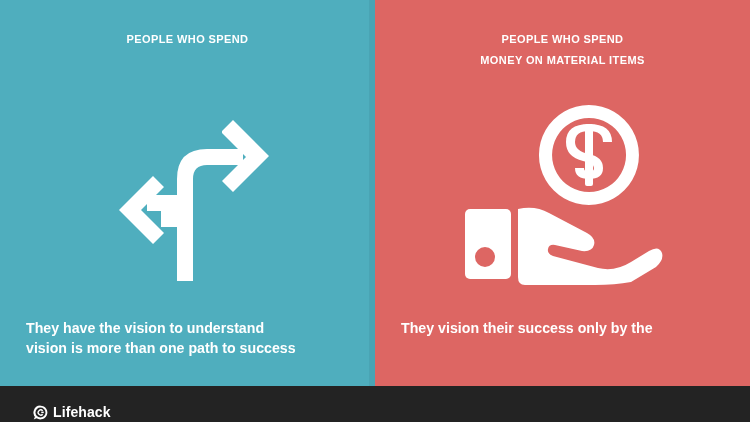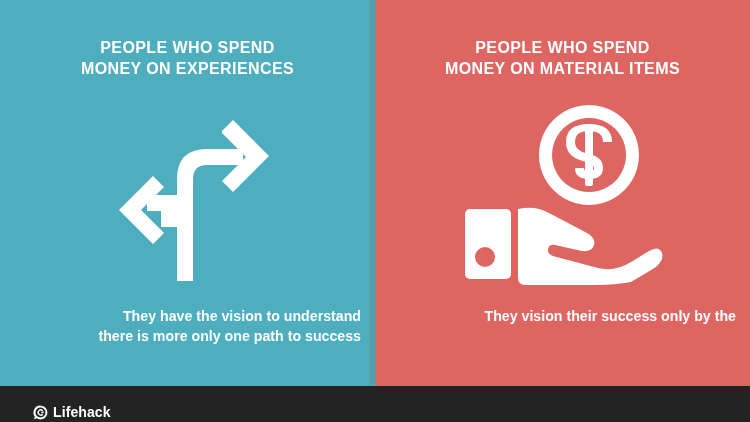--- a/index.html
+++ b/index.html
@@ -47,24 +47,24 @@
     width: 6px;
     height: 100%;
     background: #4AA4B4;
   }
 
   .heading {
     position: absolute;
     left: 0;
     right: 0;
     top: 29px;
-    margin: 8px;
+    margin: 0;
     text-align: center;
     color: #FFFFFF;
-    font-size: 16px;
+    font-size: 11px;
     font-weight: bold;
     line-height: 21px;
     letter-spacing: 0.4px;
     text-transform: uppercase;
     z-index: 2;
   }
   .heading .line { display: block; }
 
   .icon-wrap {
     position: absolute;
@@ -76,22 +76,22 @@
     align-items: center;
     justify-content: center;
     z-index: 2;
   }
 
   .caption {
     position: absolute;
     left: 10px;
     right: 10px;
     top: 302px;
-    margin: 4px;
-    text-align: right;
+    margin: 16px;
+    text-align: left;
     color: #FFFFFF;
     font-size: 14.2px;
     font-weight: bold;
     line-height: 20px;
     z-index: 2;
   }
   .caption .line { display: block; }
 
   
   .footer {
@@ -127,21 +127,20 @@
 <body>
 
 <div id="infographic">
 
   <div class="panels">
 
     <div class="panel panel-left">
 
       <h2 class="heading">
         <span class="line">PEOPLE WHO SPEND</span>
-        <span class="line">MONEY ON EXPERIENCES</span>
       </h2>
 
       <div class="icon-wrap">
         <svg width="170" height="172" viewBox="0 0 170 172" aria-hidden="true">
 
           <path fill="#FFFFFF" d="
             M 74 172
             L 74 70
             Q 74 40 104 40
             L 140 40
@@ -181,21 +180,21 @@
             L 38 101
             L 61 124
             L 50 135
             L 16 101
             Z"></path>
         </svg>
       </div>
 
       <p class="caption">
         <span class="line">They have the vision to understand</span>
-        <span class="line">there is more only one path to success</span>
+        <span class="line">vision is more than one path to success</span>
       </p>
     </div>
 
     <div class="panel panel-right">
 
       <h2 class="heading">
         <span class="line">PEOPLE WHO SPEND</span>
         <span class="line">MONEY ON MATERIAL ITEMS</span>
       </h2>
 

